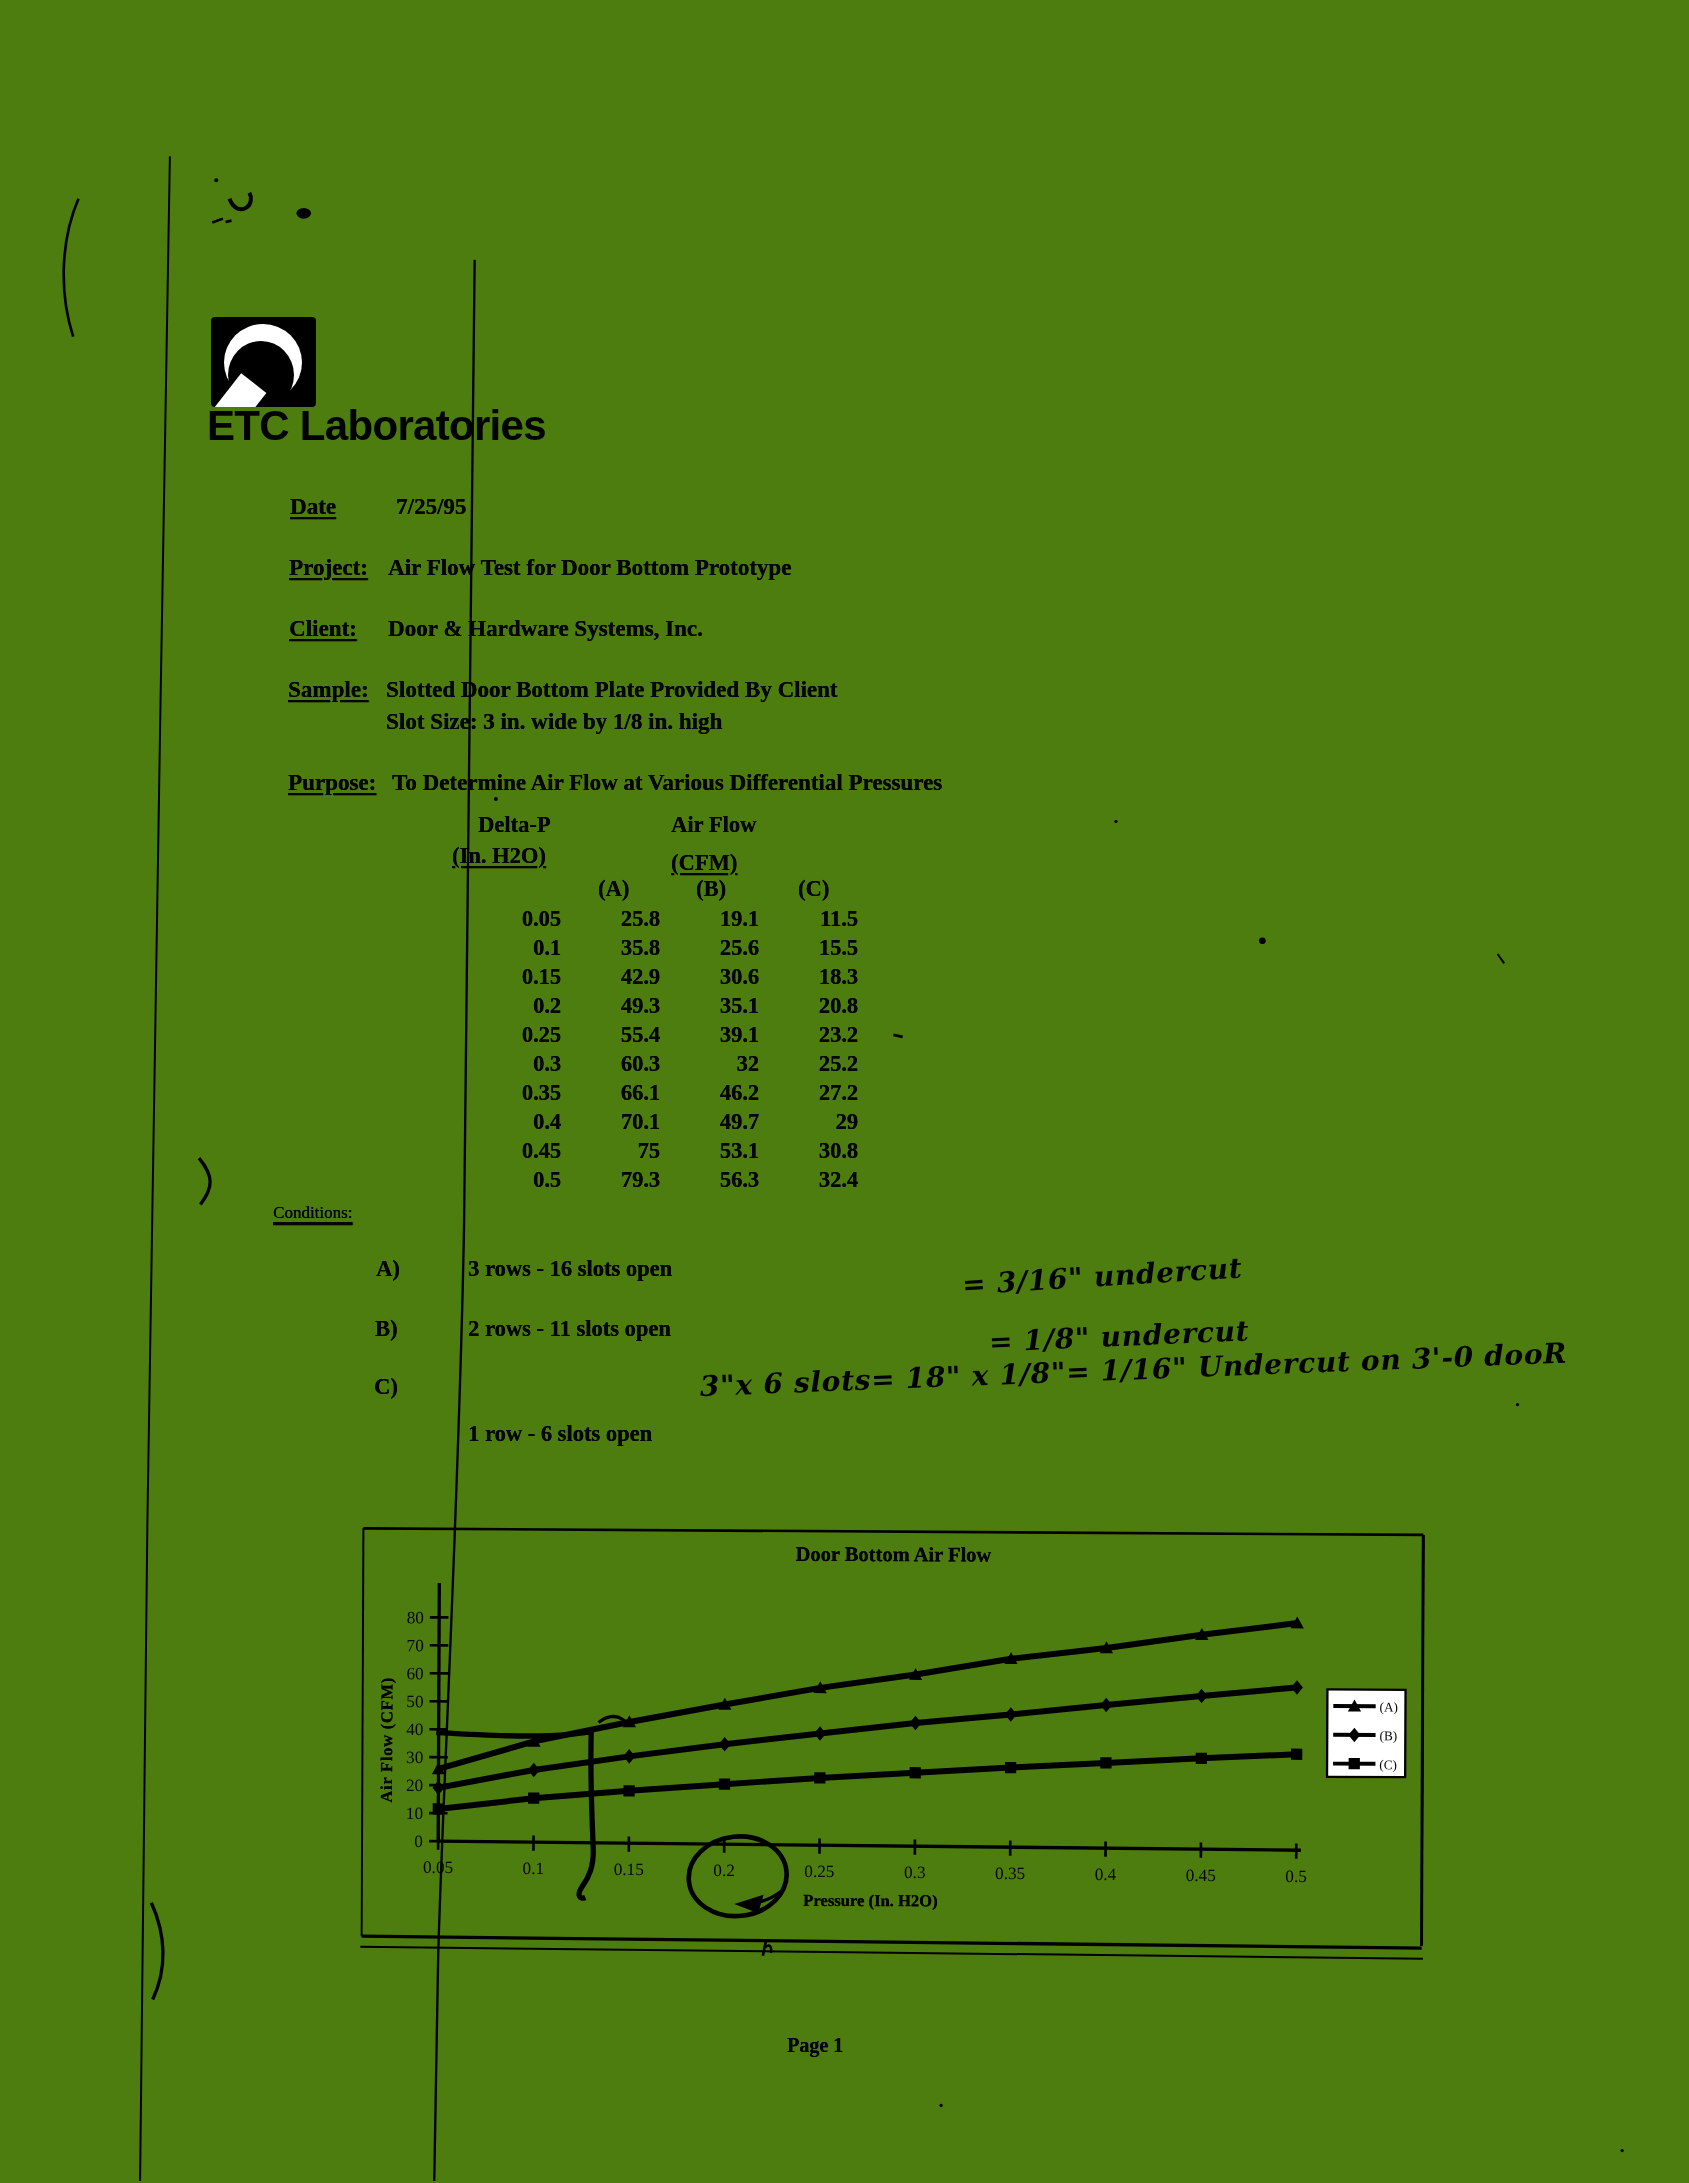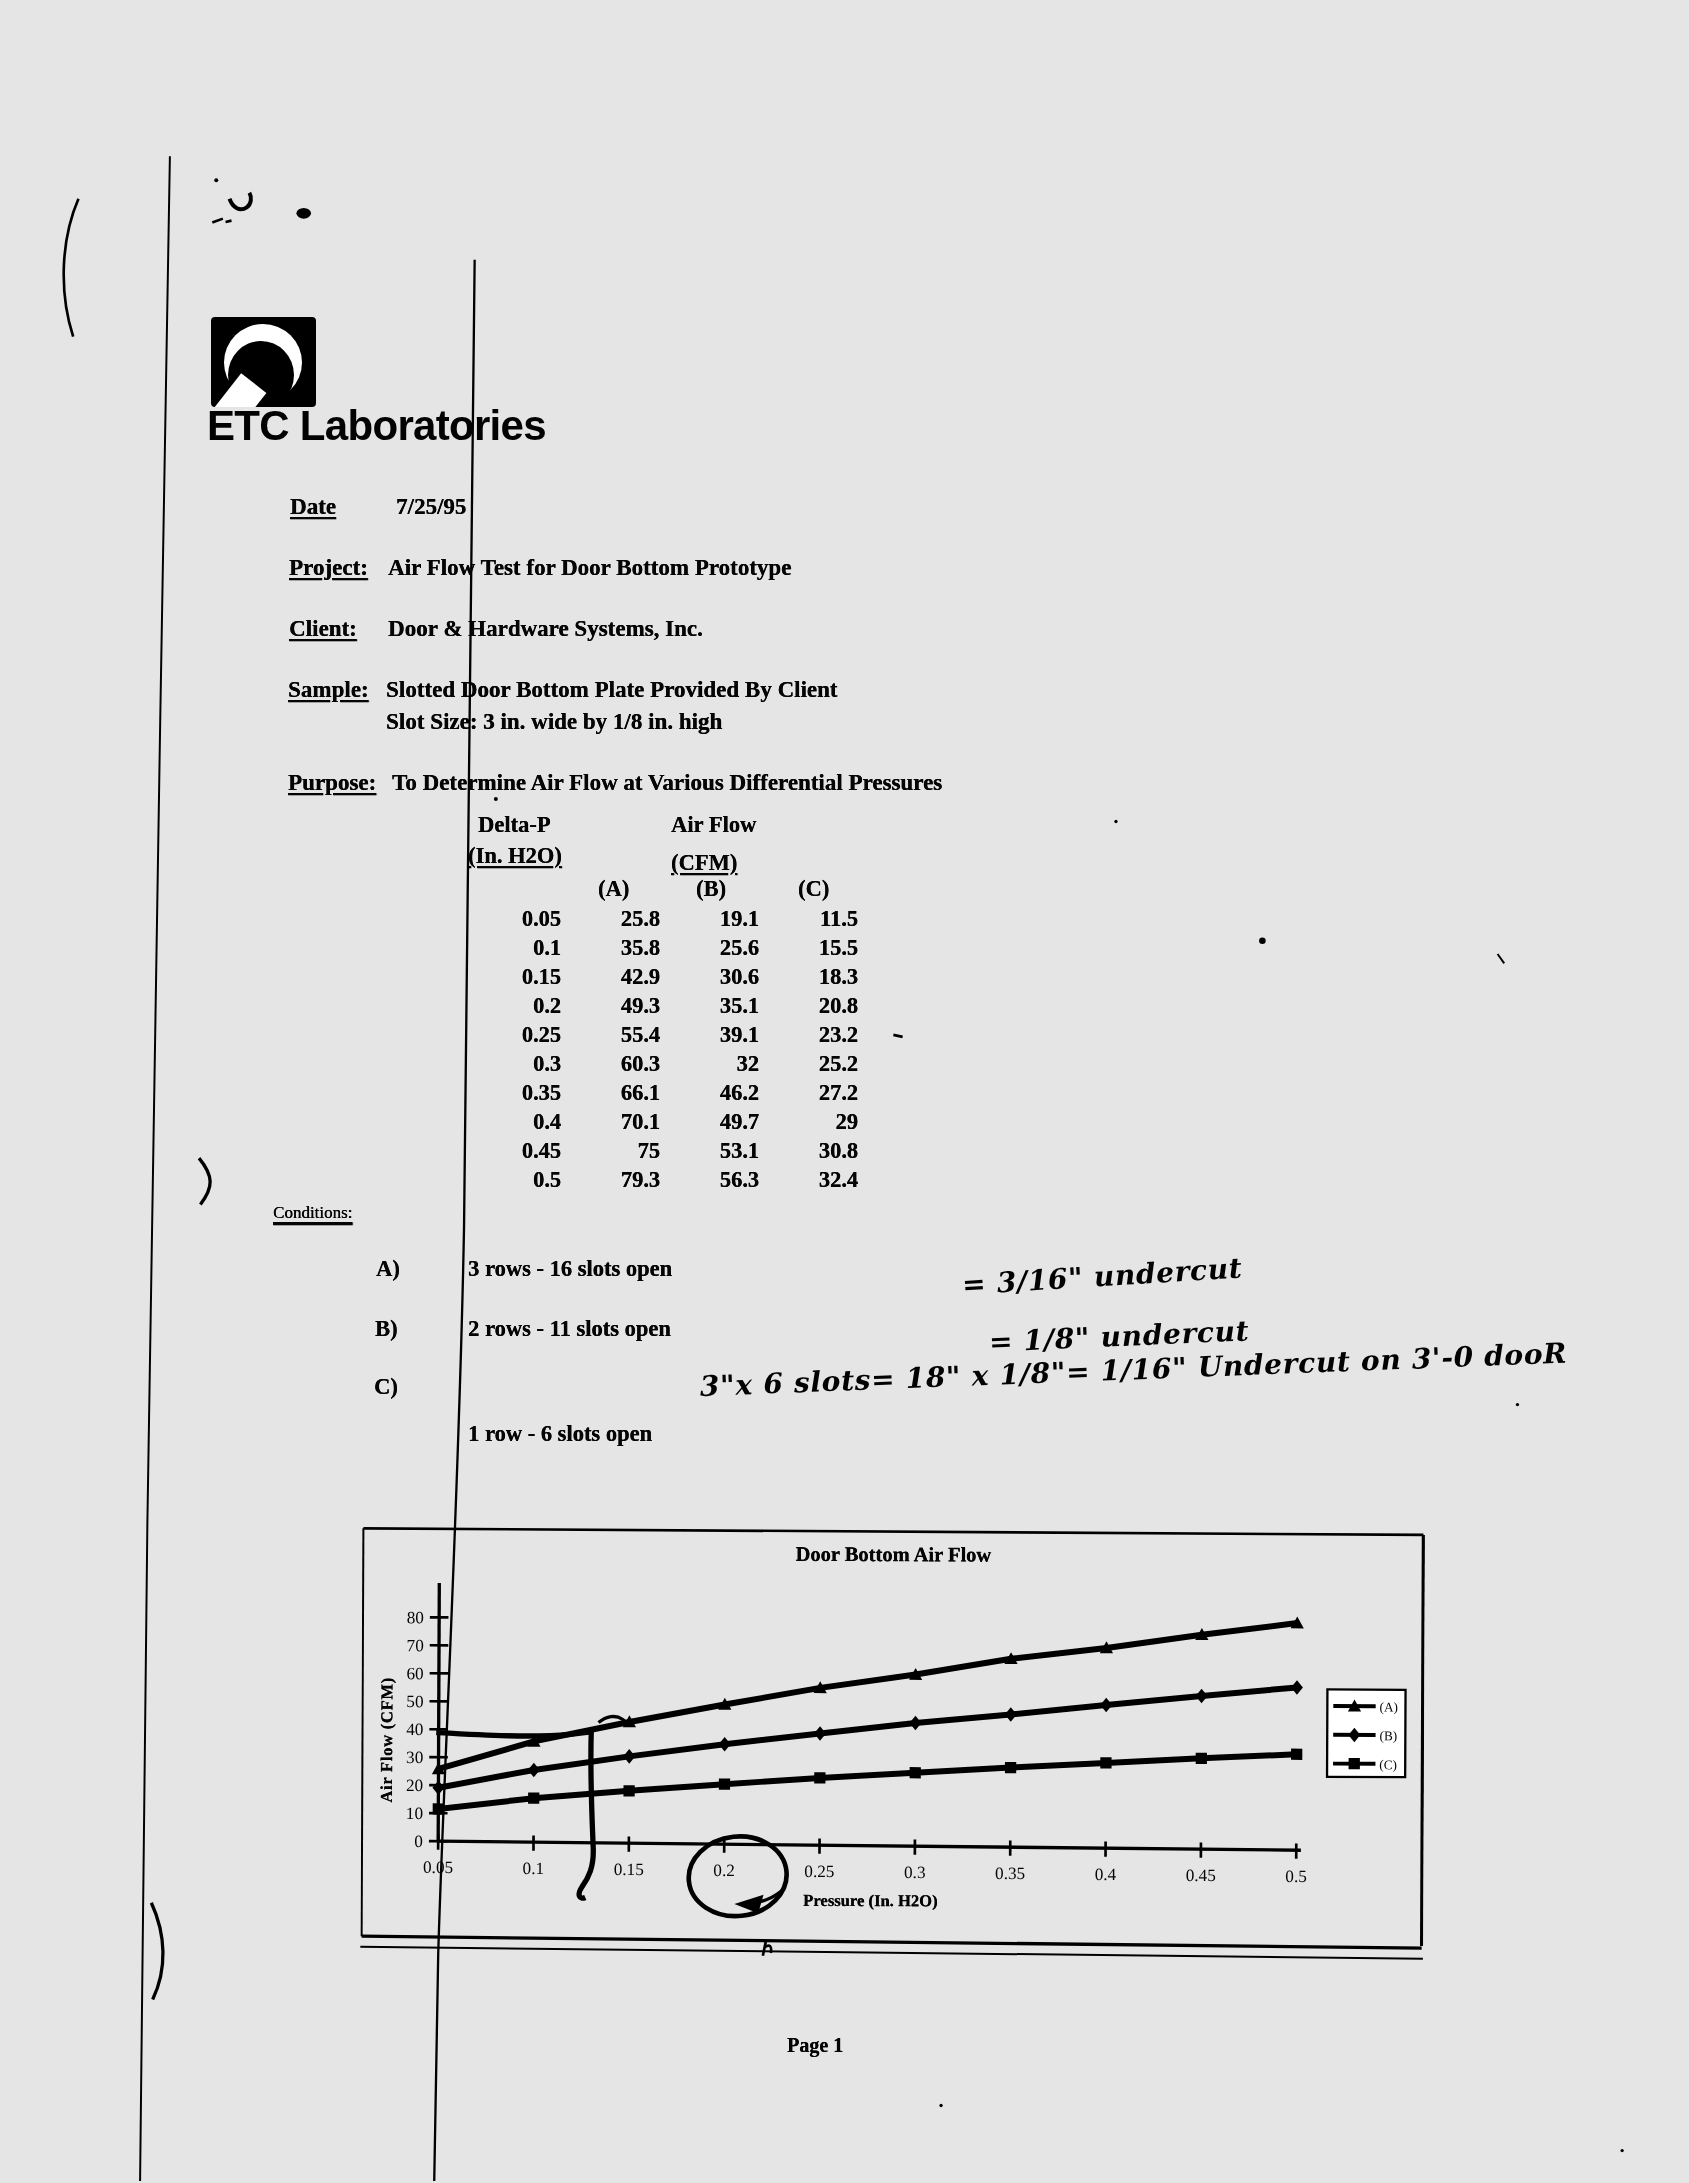--- a/index.html
+++ b/index.html
@@ -1,18 +1,18 @@
 <!DOCTYPE html>
 <html style="font-size:10.6px"><head>
 <meta charset="utf-8">
 <style>
   html,body{margin:0;padding:0;background:#ffffff;}
   body{width:1690px;height:2183px;position:relative;overflow:hidden;
        font-family:"Liberation Serif",serif;color:#050505;}
-  .page{position:absolute;inset:0;background:#e5e5e5;padding-left:28px;}
+  .page{position:absolute;inset:0;background:#4d7c0f;padding-left:28px;}
   .abs{position:absolute;white-space:nowrap;}
   .ink{text-shadow:0.3px 0.3px 0 #000;}
   
   .logo{position:absolute;left:211px;top:317px;width:105px;height:90px;background:#000;border-radius:4px;overflow:hidden;}
   .logo .cres{position:absolute;left:13.3px;top:6.6px;width:78px;height:77px;background:#fff;border-radius:50%;}
   .logo .core{position:absolute;left:17px;top:24px;width:66px;height:68px;background:#000;border-radius:50%;}
   .logo .notch{position:absolute;left:12px;top:61px;width:32px;height:48px;background:#fff;transform:rotate(38deg);}
   .brand{left:207px;top:402px;font-family:"Liberation Sans",sans-serif;font-weight:bold;
          font-size:42px;letter-spacing:-0.7px;color:#020202;}
   .address{left:666px;top:420px;font-family:"Liberation Sans",sans-serif;font-weight:bold;font-size:20px;color:#0a0a0a;}
@@ -63,21 +63,21 @@
   <span class="abs val ink" style="left:388px;top:616px;">Door &amp; Hardware Systems, Inc.</span>
 
   <span class="abs lbl ink" style="left:288px;top:677px;">Sample:</span>
   <span class="abs val ink" style="left:386px;top:677px;">Slotted Door Bottom Plate Provided By Client</span>
   <span class="abs val ink" style="left:386px;top:709px;">Slot Size: 3 in. wide by 1/8 in. high</span>
 
   <span class="abs lbl ink" style="left:288px;top:770px;">Purpose:</span>
   <span class="abs val ink" style="left:392px;top:770px;">To Determine Air Flow at Various Differential Pressures</span>
 
   <span class="abs th ink" style="left:478px;top:812px;">Delta-P</span>
-  <span class="abs th thu ink" style="left:468px;top:843px;">(In. H2O)</span>
+  <span class="abs th thu ink" style="left:452px;top:843px;">(In. H2O)</span>
   <span class="abs th ink" style="left:671px;top:812px;">Air Flow</span>
   <span class="abs th thu ink" style="left:671px;top:817px;margin-top:33px;">(CFM)</span>
   <span class="abs th ink" style="left:598px;top:876px;">(A)</span>
   <span class="abs th ink" style="left:696px;top:876px;">(B)</span>
   <span class="abs th ink" style="left:798px;top:876px;">(C)</span>
 
   <div id="flow-rows">
       <div class="cell">0.05</div>
       <div class="cell">25.8</div>
       <div class="cell">19.1</div>

